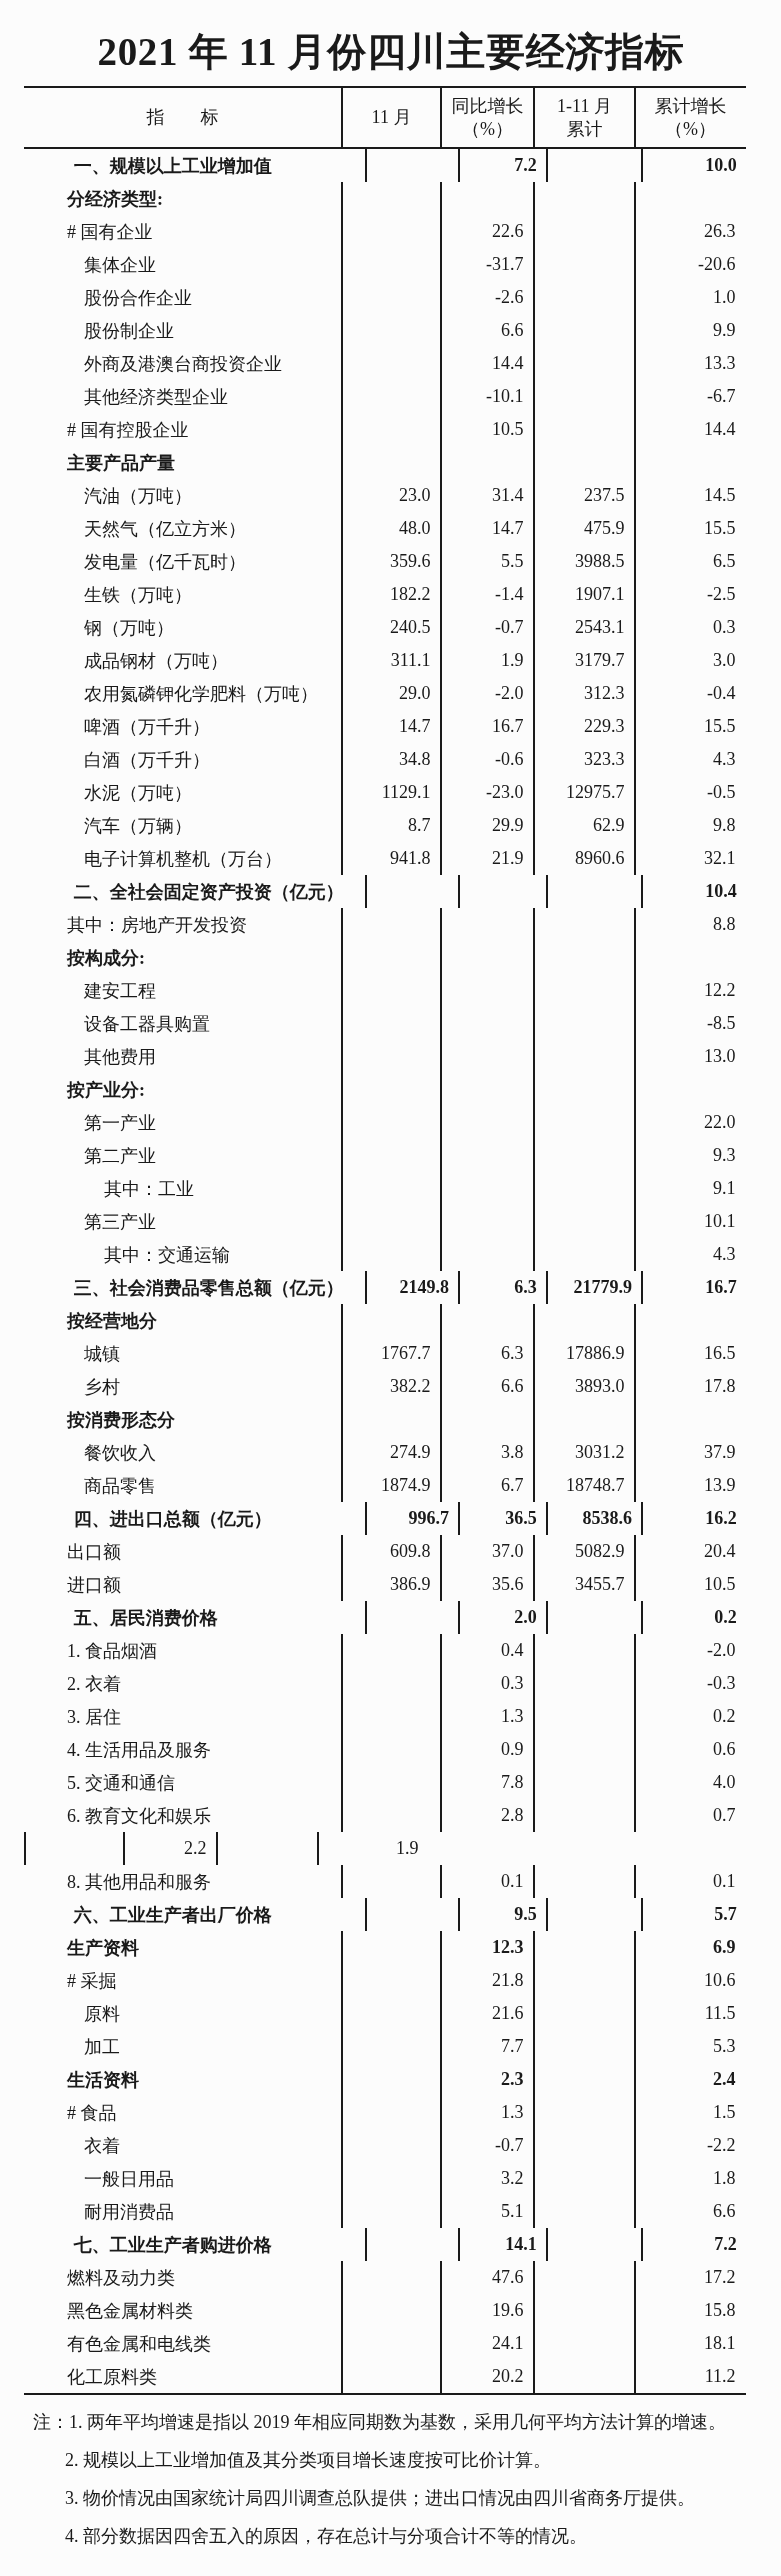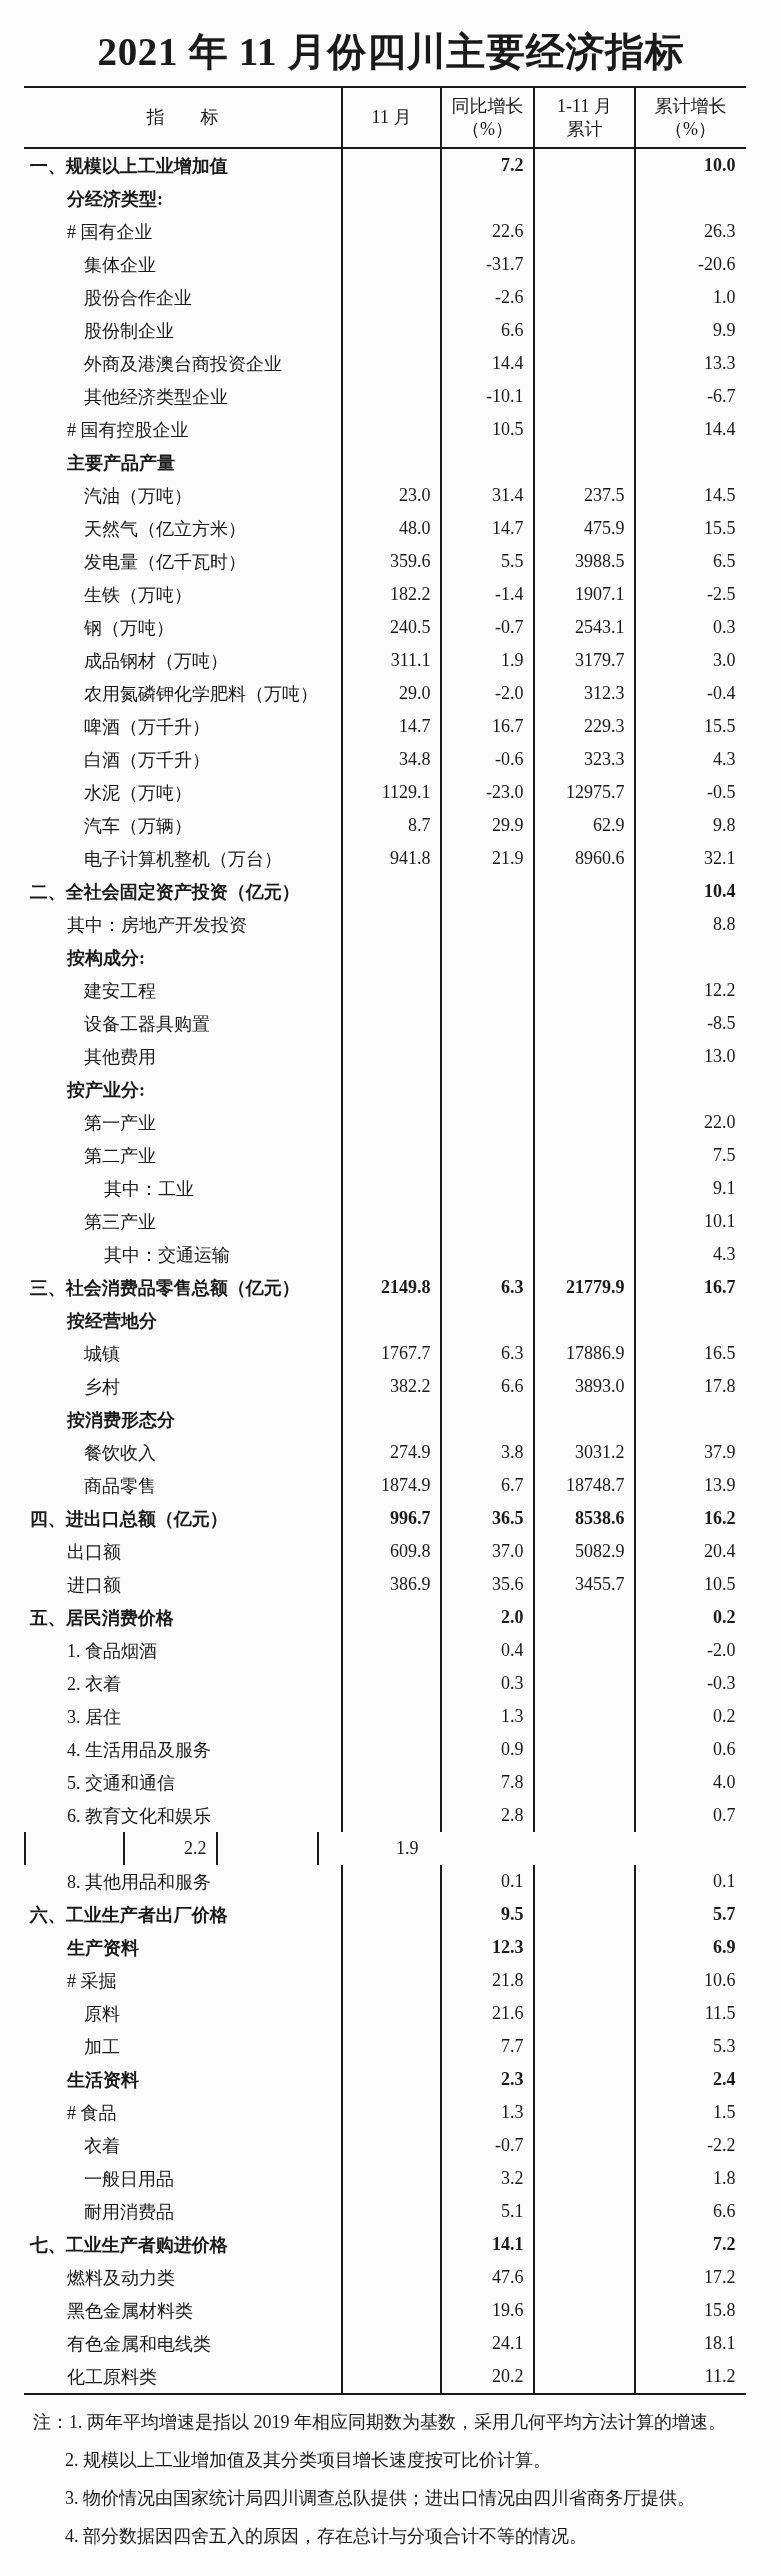--- a/index.html
+++ b/index.html
@@ -54,21 +54,21 @@
     align-items:stretch;
   }
   .td{
     box-sizing:border-box;
     display:flex;align-items:center;
     overflow:hidden;
     white-space:nowrap;
   }
   .td.num{justify-content:flex-end;padding-right:9.4px;}
   .trow.bold{font-weight:bold;}
-  .trow.ind0 .td.w0{padding-left:5.8px;}
+  .trow.ind0 .td.w0{padding-left:5.8px;margin-left:44px;}
   .trow.ind1 .td.w0{padding-left:43px;}
   .trow.ind2 .td.w0{padding-left:60px;}
   .trow.ind3 .td.w0{padding-left:80px;}
   .notes{
     position:absolute;
     left:33px;top:2403px;
     font-size:18px;
     line-height:38px;
   }
   .note-line{display:flex;height:38px;align-items:center;white-space:nowrap;}
@@ -311,21 +311,21 @@
           <div class="td num w1"></div>
           <div class="td num w2"></div>
           <div class="td num w3"></div>
           <div class="td num w4">22.0</div>
         </div>
         <div class="trow ind2">
           <div class="td w0">第二产业</div>
           <div class="td num w1"></div>
           <div class="td num w2"></div>
           <div class="td num w3"></div>
-          <div class="td num w4">7.5</div>
+          <div class="td num w4">9.3</div>
         </div>
         <div class="trow ind3">
           <div class="td w0">其中：工业</div>
           <div class="td num w1"></div>
           <div class="td num w2"></div>
           <div class="td num w3"></div>
           <div class="td num w4">9.1</div>
         </div>
         <div class="trow ind2">
           <div class="td w0">第三产业</div>

